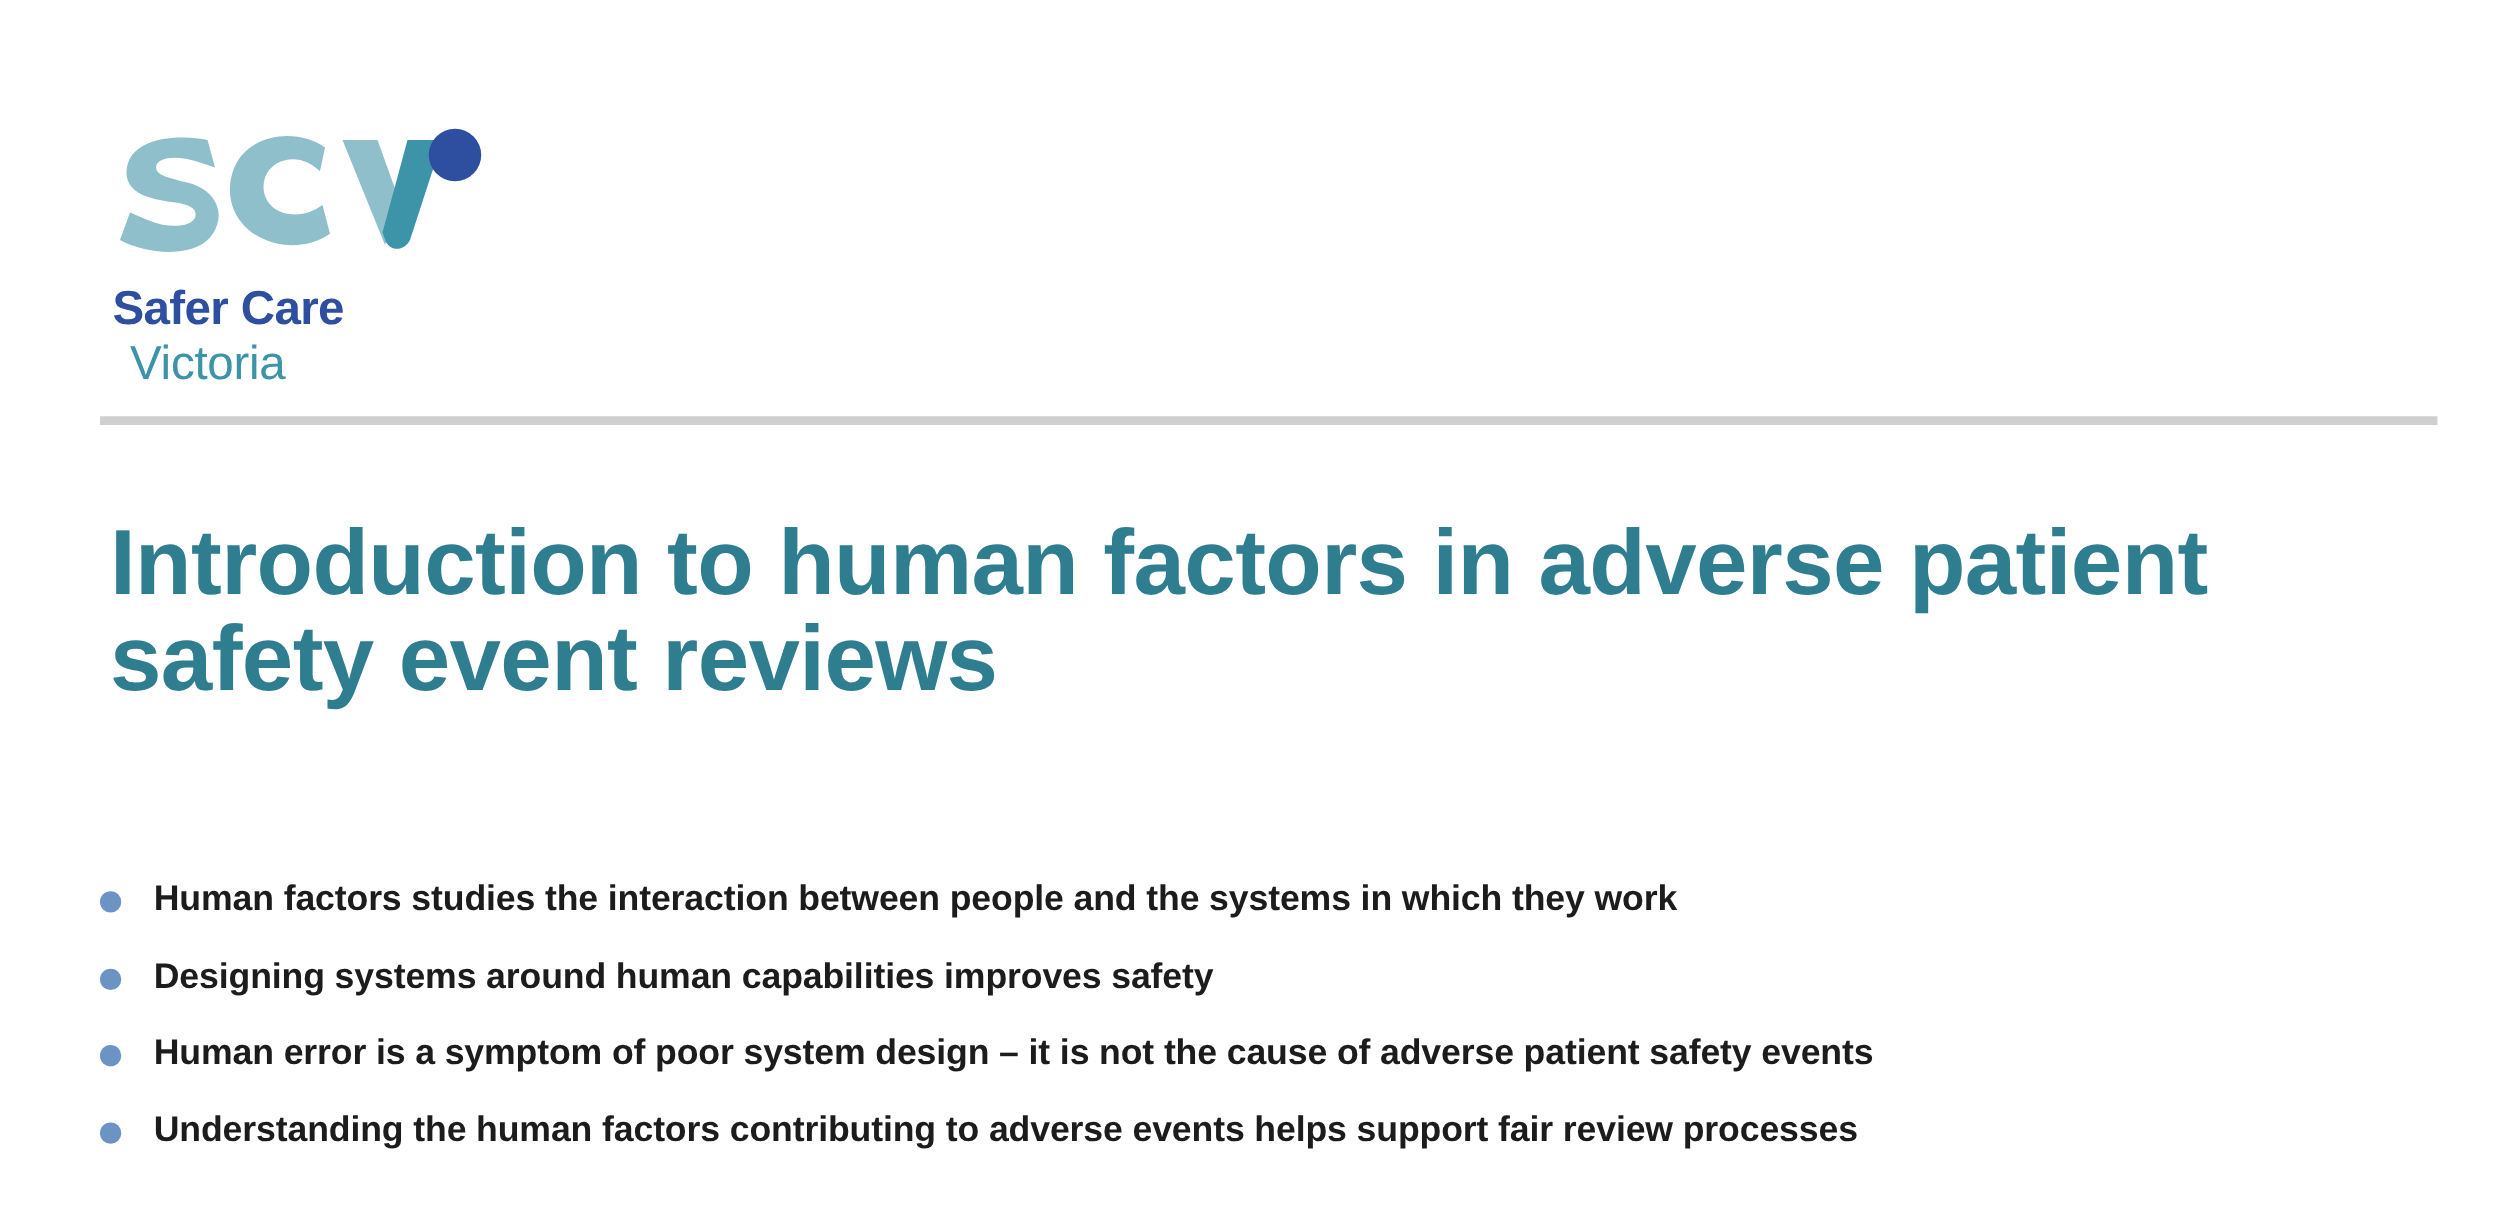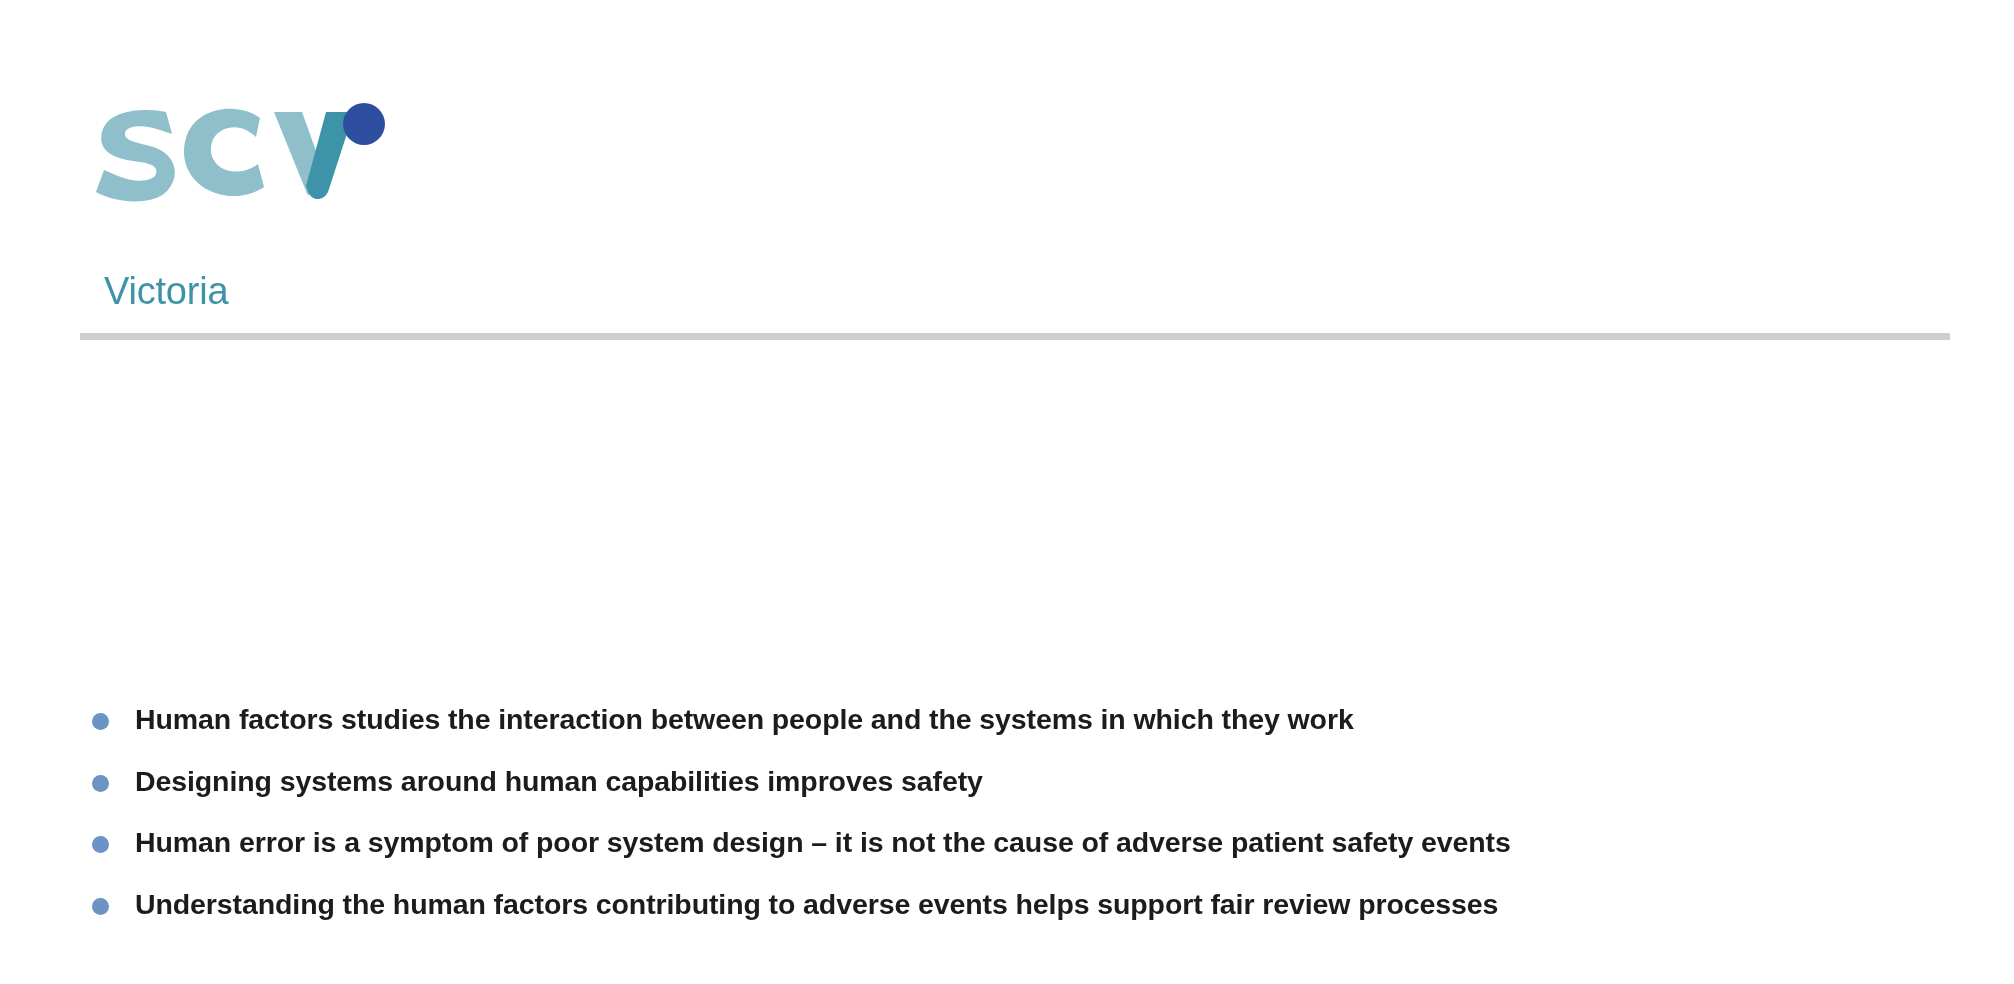--- a/index.html
+++ b/index.html
@@ -75,21 +75,21 @@
     font-size: 74px;
     line-height: 1.04;
     font-weight: bold;
     color: #2f7e90;
     letter-spacing: -0.5px;
   }
 
   
   .bullets {
     position: absolute;
-    left: 92px;
+    left: 80px;
     top: 702px;
     width: 1840px;
   }
   .bullet-row {
     display: flex;
     align-items: flex-start;
     margin-bottom: 26px;
   }
   .bullet-dot {
     flex: 0 0 auto;
@@ -121,25 +121,27 @@
 
         <path d="M172,30 C150,14 108,18 98,50 C88,84 116,110 150,108 C162,107 170,103 176,99 L170,76 C162,82 152,85 142,83 C126,80 120,66 124,54 C129,40 146,36 158,42 C162,44 166,47 168,49 Z" fill="#8ebfcb"></path>
 
         <path d="M186,24 L214,24 L232,74 L220,108 L186,24 Z" fill="#8ebfcb"></path>
 
         <path d="M238,24 L266,24 L240,104 C236,112 226,114 221,106 L218,98 L238,24 Z" fill="#3d93a8"></path>
 
         <circle cx="276" cy="36" r="21" fill="#2e4fa0"></circle>
       </svg>
     </div>
+    <div class="logo-word-safer">Safer Care</div>
     <div class="logo-word-victoria">Victoria</div>
   </div>
 
   <div class="divider"></div>
 
+  <h1 class="slide-title">Introduction to human factors in adverse patient safety event reviews</h1>
 
   <div class="bullets">
     <div class="bullet-row">
       <span class="bullet-dot"></span>
       <span class="bullet-text">Human factors studies the interaction between people and the systems in which they work</span>
     </div>
     <div class="bullet-row">
       <span class="bullet-dot"></span>
       <span class="bullet-text">Designing systems around human capabilities improves safety</span>
     </div>

